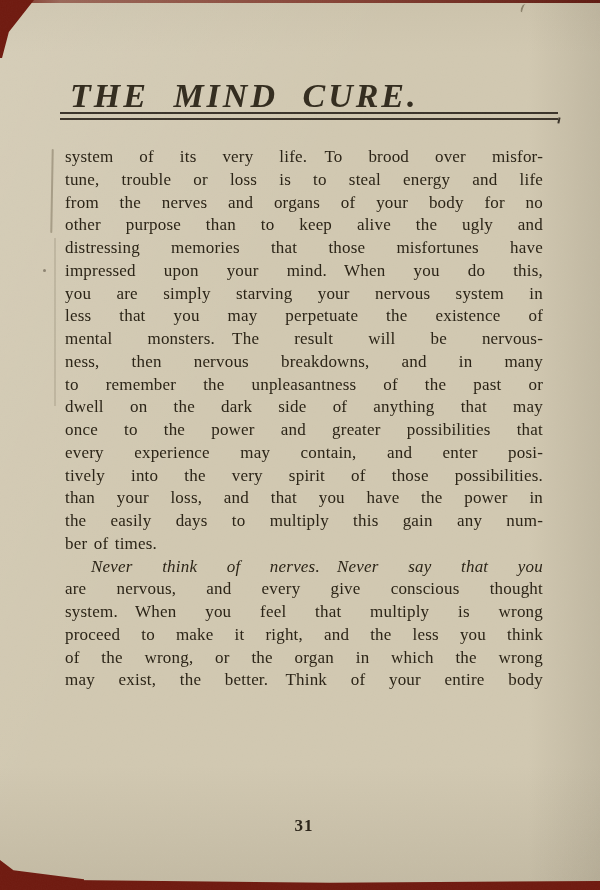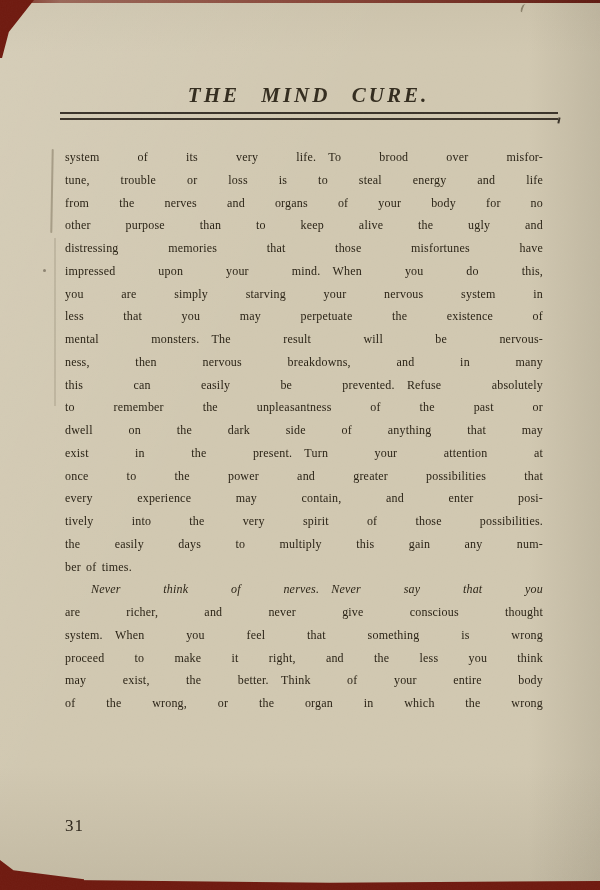--- a/index.html
+++ b/index.html
@@ -10,52 +10,52 @@
     background-image:
       linear-gradient(115deg, rgba(255,255,250,0.10) 0%, rgba(255,255,250,0.0) 40%),
       linear-gradient(to right, rgba(90,82,64,0.0) 88%, rgba(90,82,64,0.14) 100%),
       linear-gradient(to bottom, rgba(90,82,64,0.0) 86%, rgba(95,86,66,0.13) 100%),
       linear-gradient(to bottom, rgba(120,110,88,0.06) 0%, rgba(120,110,88,0.0) 6%);
     font-family:"Liberation Serif", serif;
     color:#2a2318;
     overflow:hidden;
   }
   .header-title{
-    position:absolute;top:82px;left:60px;width:497px;
-    text-align:center;
+    position:absolute;top:82px;left:70px;width:497px;
+    text-align:left;
     font-style:italic;font-weight:bold;
-    font-size:21px;line-height:27px;
+    font-size:34px;line-height:27px;
     letter-spacing:3px;word-spacing:13px;
     color:#322b1e;
   }
   .double-rule{
     position:absolute;top:112px;left:60px;width:498px;height:4px;
     border-top:2.5px solid #3a332a;
     border-bottom:2px solid #3a332a;
   }
   .double-rule::after{
     content:"";position:absolute;right:-2px;top:3px;width:4px;height:6px;
     border-right:2px solid #3a332a;transform:rotate(12deg);
   }
   .text-block{
     position:absolute;top:146px;left:65px;width:478px;
   }
   .line{
-    font-size:12px;line-height:22.75px;height:22.75px;
+    font-size:17px;line-height:22.75px;height:22.75px;
     letter-spacing:0.2px;word-spacing:2px;
     text-align:justify;text-align-last:justify;
     color:#292215;
     white-space:normal;
   }
   .line.end{text-align-last:left;}
   .line.indent{text-indent:26px;font-style:italic;}
   .page-number{
     position:absolute;top:816px;left:65px;width:478px;
-    text-align:left;
-    font-size:17px;font-weight:normal;letter-spacing:1px;
+    text-align:center;
+    font-size:17px;font-weight:bold;letter-spacing:1px;
     color:#2a2318;
   }
   
   .mark-top-left{
     position:absolute;top:0;left:0;width:34px;height:58px;
     background:#6f190f;
     clip-path:polygon(0 0, 100% 0, 26% 55%, 6% 100%, 0 100%);
   }
   .mark-top-line{
     position:absolute;top:0;left:0;width:600px;height:3px;
@@ -114,35 +114,34 @@
     <div class="line">system of its very life. To brood over misfor-</div>
     <div class="line">tune, trouble or loss is to steal energy and life</div>
     <div class="line">from the nerves and organs of your body for no</div>
     <div class="line">other purpose than to keep alive the ugly and</div>
     <div class="line">distressing memories that those misfortunes have</div>
     <div class="line">impressed upon your mind. When you do this,</div>
     <div class="line">you are simply starving your nervous system in</div>
     <div class="line">less that you may perpetuate the existence of</div>
     <div class="line">mental monsters. The result will be nervous-</div>
     <div class="line">ness, then nervous breakdowns, and in many</div>
-    <div class="line">this can easily be prevented. Refuse absolutely</div>
     <div class="line">to remember the unpleasantness of the past or</div>
     <div class="line">dwell on the dark side of anything that may</div>
-    <div class="line">exist in the present. Turn your attention at</div>
     <div class="line">once to the power and greater possibilities that</div>
     <div class="line">every experience may contain, and enter posi-</div>
     <div class="line">tively into the very spirit of those possibilities.</div>
+    <div class="line">than your loss, and that you have the power in</div>
     <div class="line">the easily days to multiply this gain any num-</div>
     <div class="line end">ber of times.</div>
     <div class="line indent">Never think of nerves. Never say that you</div>
-    <div class="line">are richer, and never give conscious thought</div>
-    <div class="line">system. When you feel that something is wrong</div>
+    <div class="line">are nervous, and every give conscious thought</div>
+    <div class="line">system. When you feel that multiply is wrong</div>
     <div class="line">proceed to make it right, and the less you think</div>
+    <div class="line">of the wrong, or the organ in which the wrong</div>
     <div class="line">may exist, the better. Think of your entire body</div>
-    <div class="line">of the wrong, or the organ in which the wrong</div>
   </div>
 
   <div class="page-number">31</div>
 
   <svg class="grain" width="600" height="890">
     <filter id="paperNoise">
       <feTurbulence type="fractalNoise" baseFrequency="0.8" numOctaves="2" stitchTiles="stitch"></feTurbulence>
       <feColorMatrix type="matrix" values="0 0 0 0 0.42  0 0 0 0 0.39  0 0 0 0 0.30  0 0 0 0.10 0"></feColorMatrix>
     </filter>
     <rect width="600" height="890" filter="url(#paperNoise)"></rect>

